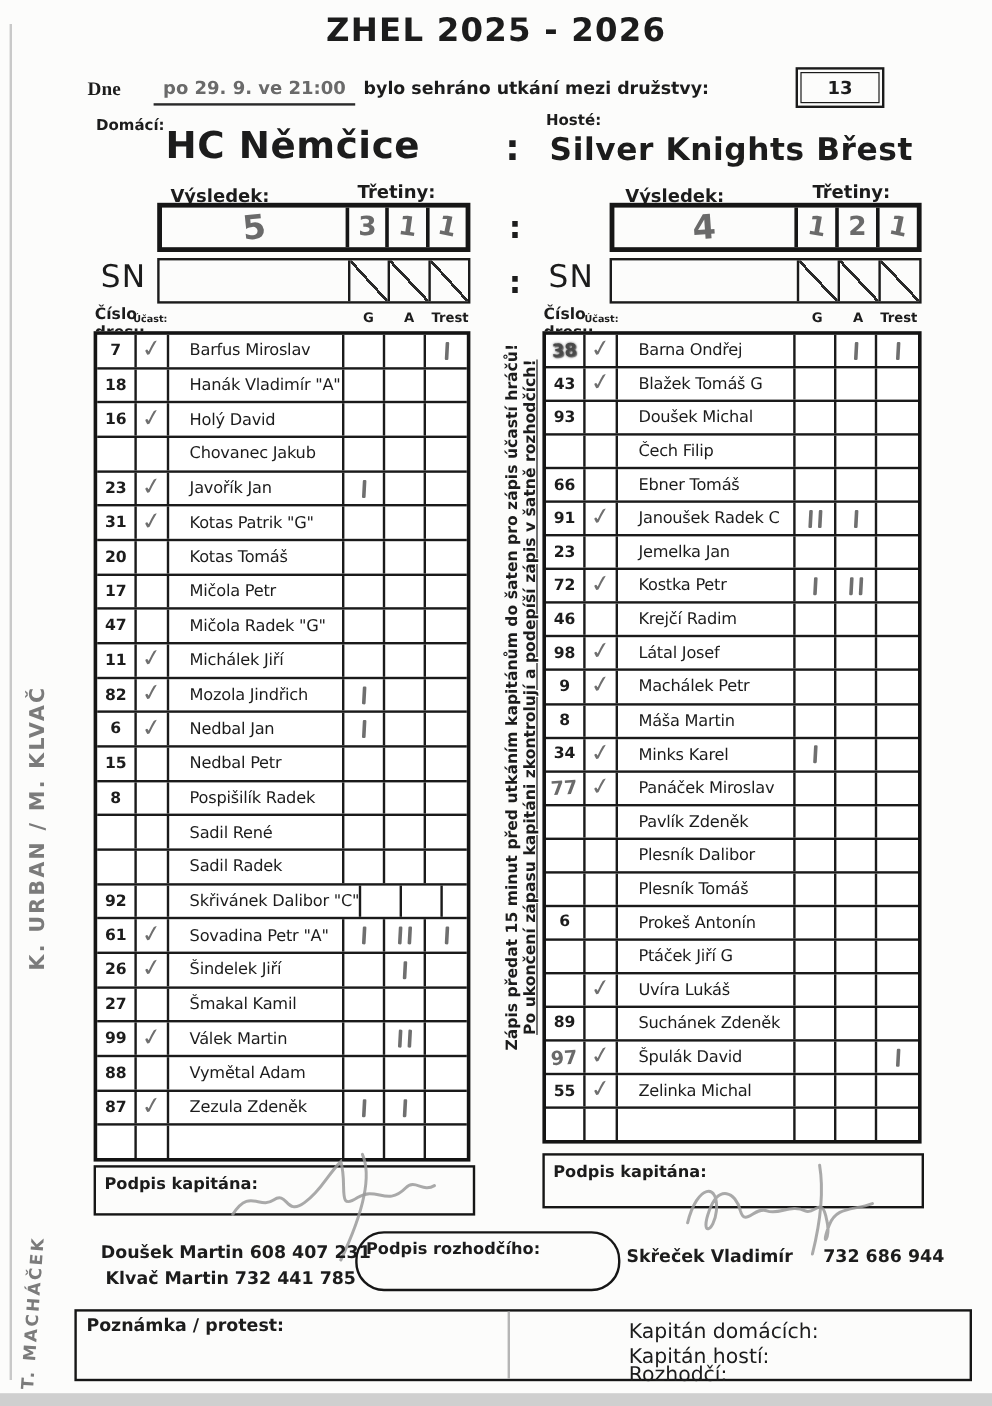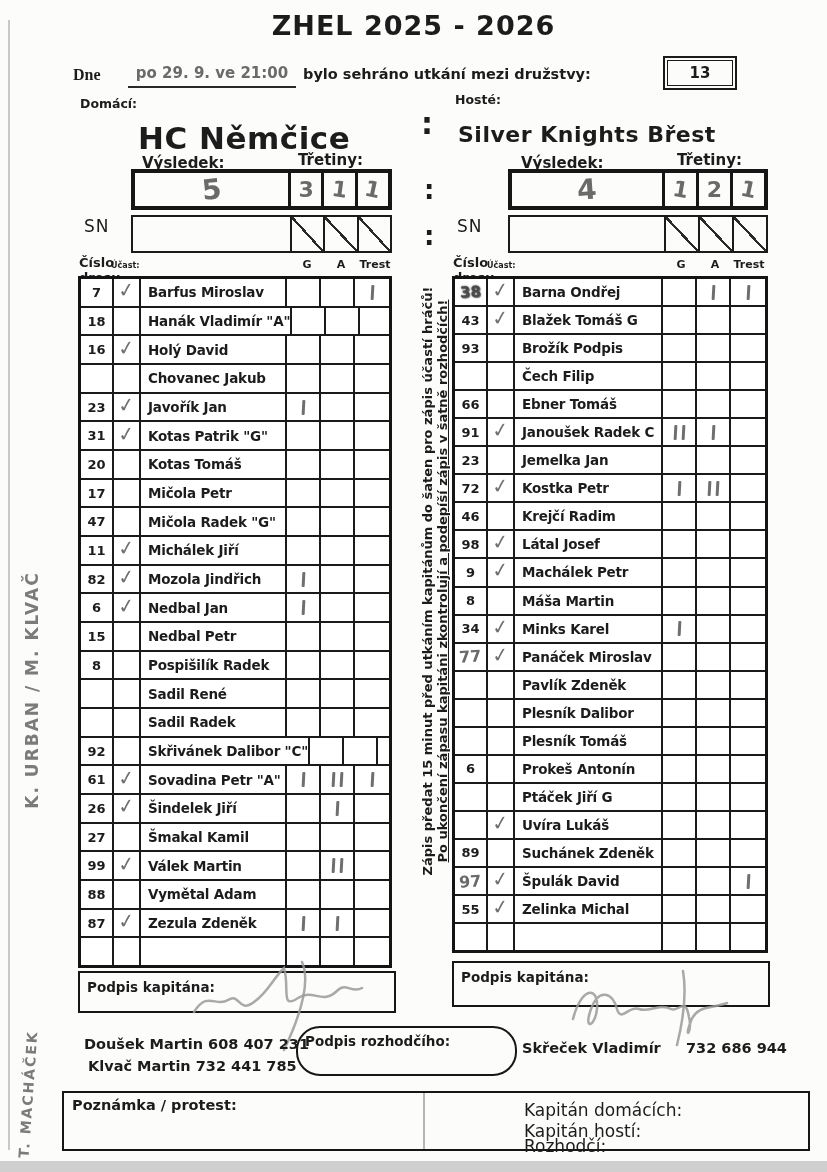--- a/index.html
+++ b/index.html
@@ -25,34 +25,34 @@
   
   .scorebox{border:4px solid #161616;box-sizing:border-box;display:flex;}
   .scorebox .res{border-right:3px solid #161616;display:flex;align-items:center;justify-content:center;}
   .scorebox .third{flex:1;border-right:3px solid #161616;display:flex;align-items:center;justify-content:center;}
   .scorebox .third:last-child{border-right:none;}
   .snbox{border:2px solid #1b1b1b;box-sizing:border-box;display:flex;}
   .snbox .res{border-right:2px solid #1b1b1b;}
   .snbox .third{flex:1;border-right:2px solid #1b1b1b;
       background:linear-gradient(to top right,transparent 47%,#2a2a2a 47%,#2a2a2a 52%,transparent 52%);}
   .snbox .third:last-child{border-right:none;}
-  .snlabel{font-size:17px;letter-spacing:1px;font-weight:400;}
+  .snlabel{font-size:26px;letter-spacing:1px;font-weight:400;}
   .tinylbl{font-size:13px;line-height:1.15;font-weight:600;}
   .gat{display:flex;font-size:11px;font-weight:bold;}
   .gat div{width:34px;text-align:center;}
 
   
   .roster{border:3px solid #141414;box-sizing:border-box;display:flex;flex-direction:column;background:#fff;}
   .prow{display:flex;flex:1;border-bottom:2px solid #1a1a1a;min-height:0;}
   .prow:last-child{border-bottom:none;}
   .cell{border-right:2px solid #1a1a1a;box-sizing:border-box;display:flex;align-items:center;justify-content:center;overflow:visible;}
   .cell:last-child{border-right:none;}
   .c-num{width:33px;flex:none;font-size:13px;font-weight:bold;}
   .c-chk{width:27px;flex:none;}
-  .c-nm{flex:1;justify-content:flex-start;padding-left:7px;font-size:13.5px;font-weight:700;letter-spacing:-.2px;white-space:nowrap;}
+  .c-nm{flex:1;justify-content:flex-start;padding-left:17px;font-size:13.5px;font-weight:400;letter-spacing:-.2px;white-space:nowrap;}
   .c-g,.c-a,.c-t{width:34px;flex:none;}
   .check{color:#6f6f6f;font-size:20px;font-weight:bold;transform:rotate(-8deg);position:relative;top:-2px;}
   .tick{display:inline-block;width:2.5px;height:15px;background:#6f6f6f;margin:0 2.5px;transform:rotate(3deg);border-radius:1px;}
   .handnum{color:#6a6a6a;font-size:16px;font-weight:bold;transform:rotate(-4deg);}
   .scribnum{color:#4a4a4a;font-size:15px;font-weight:bold;text-shadow:0 0 2px #555,1px 1px 1px #666;transform:rotate(-3deg);}
 
   
   .vnote{left:110px;top:566px;width:650px;transform:rotate(-90deg);text-align:center;}
   .vnote .l1{font-size:13px;font-weight:bold;}
   .vnote .l2{font-size:13px;font-weight:bold;text-decoration:underline;}
@@ -80,23 +80,23 @@
   <div class="abs lbl" style="left:73px;top:66px;font-size:16px;font-family:Liberation Serif, serif;">Dne</div>
   <div class="abs hand dateval">po 29. 9. ve 21:00</div>
   <div class="abs dateline"></div>
   <div class="abs lbl" style="left:303px;top:66px;font-size:14.5px;">bylo sehráno utkání mezi družstvy:</div>
   <div class="abs numbox">
     <div class="inner">13</div>
   </div>
   <div class="abs lbl" style="left:80px;top:96px;font-size:12.5px;">Domácí:</div>
   <div class="abs lbl" style="left:455px;top:92px;font-size:12.5px;">Hosté:</div>
 
-  <div class="abs teamname" style="left:138px;top:104px;font-size:31px;margin-top:16px;">HC Němčice</div>
+  <div class="abs teamname" style="left:138px;top:104px;font-size:31px;">HC Němčice</div>
   <div class="abs bigcolon" style="left:421px;top:106px;">:</div>
-  <div class="abs teamname" style="left:458px;top:110px;font-size:22px;margin-top:12px;">Silver Knights Břest</div>
+  <div class="abs teamname" style="left:458px;top:110px;font-size:26px;">Silver Knights Břest</div>
 
   <div class="abs lbl" style="left:142px;top:154px;font-size:15px;">Výsledek:</div>
   <div class="abs lbl" style="left:298px;top:151px;font-size:15px;">Třetiny:</div>
   <div class="abs scorebox" style="left:131px;top:169px;width:261px;height:41px;">
     <div class="res" style="width:153px;">
       <span class="hand" style="font-size:28px;transform:rotate(-6deg);">5</span>
     </div>
     <div class="third">
         <span class="hand" style="font-size:22px;">3</span>
       </div>
@@ -463,21 +463,21 @@
         <div class="cell c-nm">Blažek Tomáš G</div>
         <div class="cell c-g"></div>
         <div class="cell c-a"></div>
         <div class="cell c-t"></div>
       </div>
       <div class="prow">
         <div class="cell c-num">
           <span>93</span>
         </div>
         <div class="cell c-chk"></div>
-        <div class="cell c-nm">Brožík Podpis</div>
+        <div class="cell c-nm">Doušek Michal</div>
         <div class="cell c-g"></div>
         <div class="cell c-a"></div>
         <div class="cell c-t"></div>
       </div>
       <div class="prow">
         <div class="cell c-num"></div>
         <div class="cell c-chk"></div>
         <div class="cell c-nm">Čech Filip</div>
         <div class="cell c-g"></div>
         <div class="cell c-a"></div>

